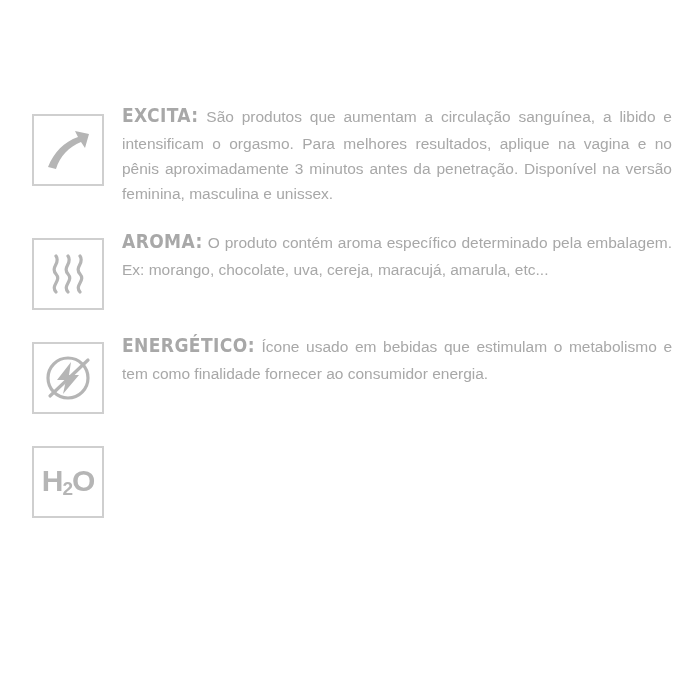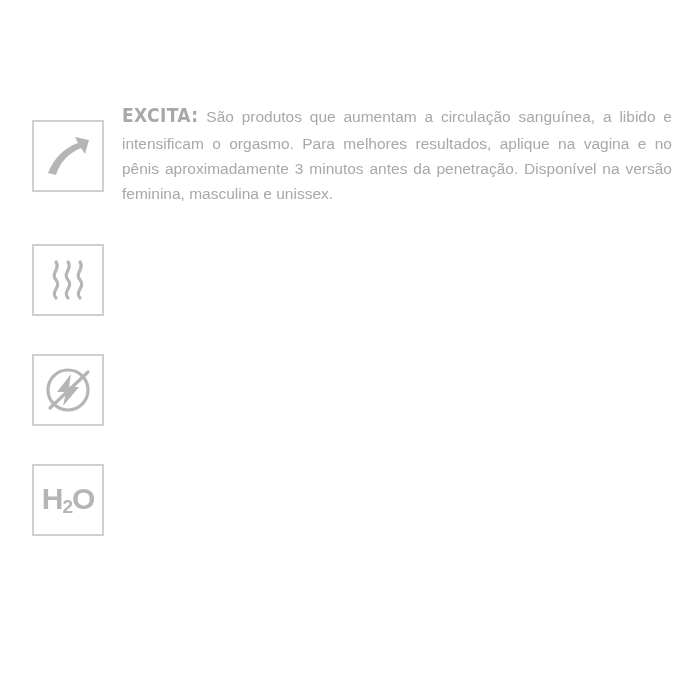--- a/index.html
+++ b/index.html
@@ -28,21 +28,21 @@
   .icon-box {
     width: 72px;
     height: 72px;
     min-width: 72px;
     border: 2px solid #cfcfcf;
     box-sizing: border-box;
     display: flex;
     align-items: center;
     justify-content: center;
     margin-right: 18px;
-    margin-top: 20px;
+    margin-top: 14px;
     background: #ffffff;
   }
   .icon-box svg {
     display: block;
   }
   .text-col {
     flex: 1;
     padding-top: 2px;
   }
   .para {
@@ -97,32 +97,38 @@
       <span>
         <svg width="42" height="44" viewBox="0 0 42 44" aria-hidden="true">
           <g fill="none" stroke="#b5b5b5" stroke-width="3.2" stroke-linecap="round">
             <path d="M9 40 C3 33, 15 29, 9 22 C3 15, 14 11, 9 4"></path>
             <path d="M21 40 C15 33, 27 29, 21 22 C15 15, 26 11, 21 4"></path>
             <path d="M33 40 C27 33, 39 29, 33 22 C27 15, 38 11, 33 4"></path>
           </g>
         </svg>
       </span>
     </div>
+    <div class="text-col">
+      <p class="para"><span class="term">AROMA:</span> <span>O produto contém aroma específico determinado pela embalagem. Ex: morango, chocolate, uva, cereja, maracujá, amarula, etc...</span></p>
+    </div>
   </div>
 
   <div class="entry">
     <div class="icon-box">
       <span>
         <svg width="48" height="48" viewBox="0 0 48 48" aria-hidden="true">
           <circle cx="24" cy="24" r="20" fill="none" stroke="#b5b5b5" stroke-width="3.2"></circle>
           <path d="M44 6 L6 42" stroke="#b5b5b5" stroke-width="3.2" stroke-linecap="round"></path>
           <path d="M27 8 L13 26 L22 26 L19 40 L35 21 L25 21 Z" fill="#b5b5b5"></path>
         </svg>
       </span>
     </div>
+    <div class="text-col">
+      <p class="para"><span class="term">ENERGÉTICO:</span> <span>Ícone usado em bebidas que estimulam o metabolismo e tem como finalidade fornecer ao consumidor energia.</span></p>
+    </div>
   </div>
 
   <div class="entry">
     <div class="icon-box">
       <span class="h2o-text"><span>H</span><span class="sub">2</span><span>O</span></span>
     </div>
   </div>
 
 </div>
 

